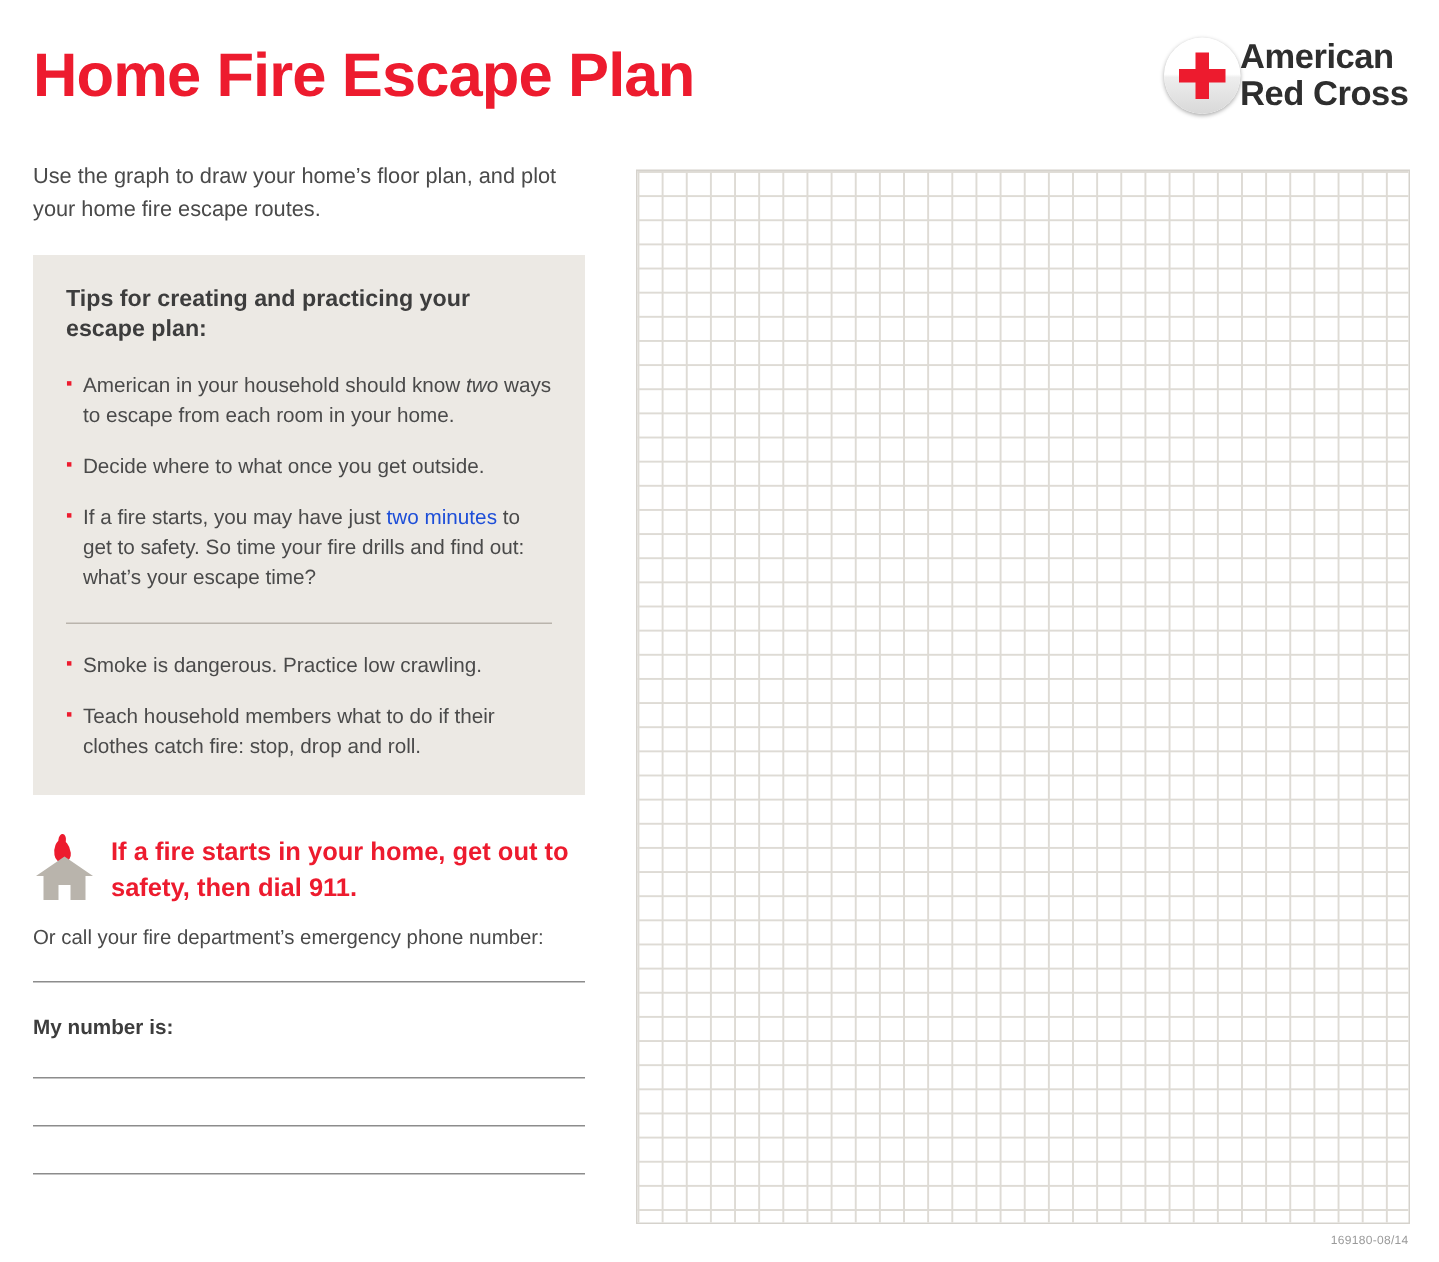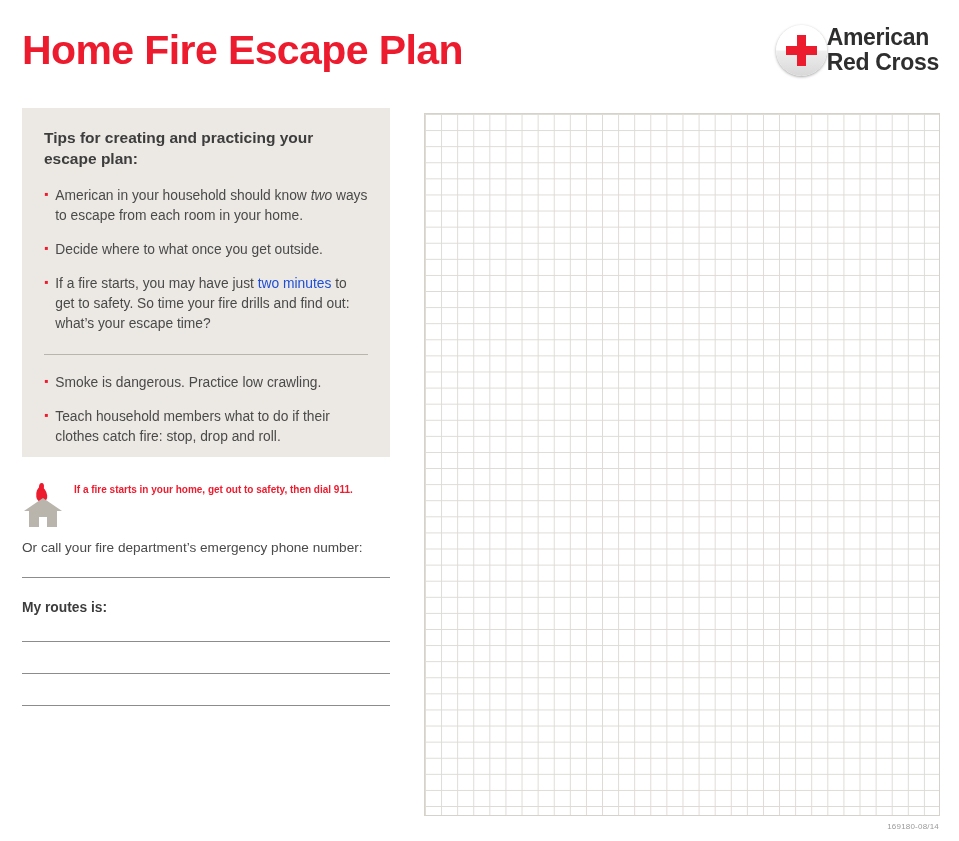--- a/index.html
+++ b/index.html
@@ -97,21 +97,21 @@
     width: 368px;
   }
   .intro {
     font-size: 14.5px;
     line-height: 1.5;
     color: #4a4a4a;
     margin: 0 0 18px 0;
   }
   .tips-box {
     background: #ece9e4;
-    padding: 20px 22px 10px 22px;
+    padding: 20px 22px 22px 22px;
     box-sizing: border-box;
     width: 368px;
   }
   .tips-heading {
     font-size: 15.5px;
     font-weight: bold;
     color: #3d3d3d;
     line-height: 1.35;
     margin: 0 0 16px 0;
   }
@@ -192,21 +192,21 @@
     position: absolute;
     left: 4px;
     top: -4px;
     width: 5px;
     height: 8px;
     background: #ed1b2e;
     border-radius: 50% 50% 40% 40%;
     transform: rotate(14deg);
   }
   .alert-text {
-    font-size: 10px;
+    font-size: 17px;
     font-weight: bold;
     color: #ed1b2e;
     line-height: 1.4;
   }
   .callnote {
     margin-top: 13px;
     font-size: 13.6px;
     color: #4a4a4a;
   }
   .rule {
@@ -270,20 +270,21 @@
       </div>
       <div class="logo-text">
         <div>American</div>
         <div>Red Cross</div>
       </div>
     </div>
   </div>
 
   <div class="left-col">
 
+    <p class="intro">Use the graph to draw your home’s floor plan, and plot your home fire escape routes.</p>
 
     <div class="tips-box">
       <div class="tips-heading">Tips for creating and practicing your escape plan:</div>
       <div id="tips-before">
           <div class="tip">
             <span class="bullet">▪</span>
             <span><span>American in your household should know </span><em>two</em><span> ways to escape from each room in your home.</span></span>
           </div>
           <div class="tip">
             <span class="bullet">▪</span>
@@ -314,21 +315,21 @@
         <div class="body"></div>
         <div class="door"></div>
       </div>
       <div class="alert-text">If a fire starts in your home, get out to safety, then dial 911.</div>
     </div>
 
     <div class="callnote">Or call your fire department’s emergency phone number:</div>
 
     <hr class="rule">
 
-    <div class="addr-label">My routes is:</div>
+    <div class="addr-label">My number is:</div>
 
     <hr class="rule r2">
     <hr class="rule r3">
     <hr class="rule r4">
   </div>
 
   <div class="grid-wrap">
     <div class="grid-inner"></div>
   </div>
 

